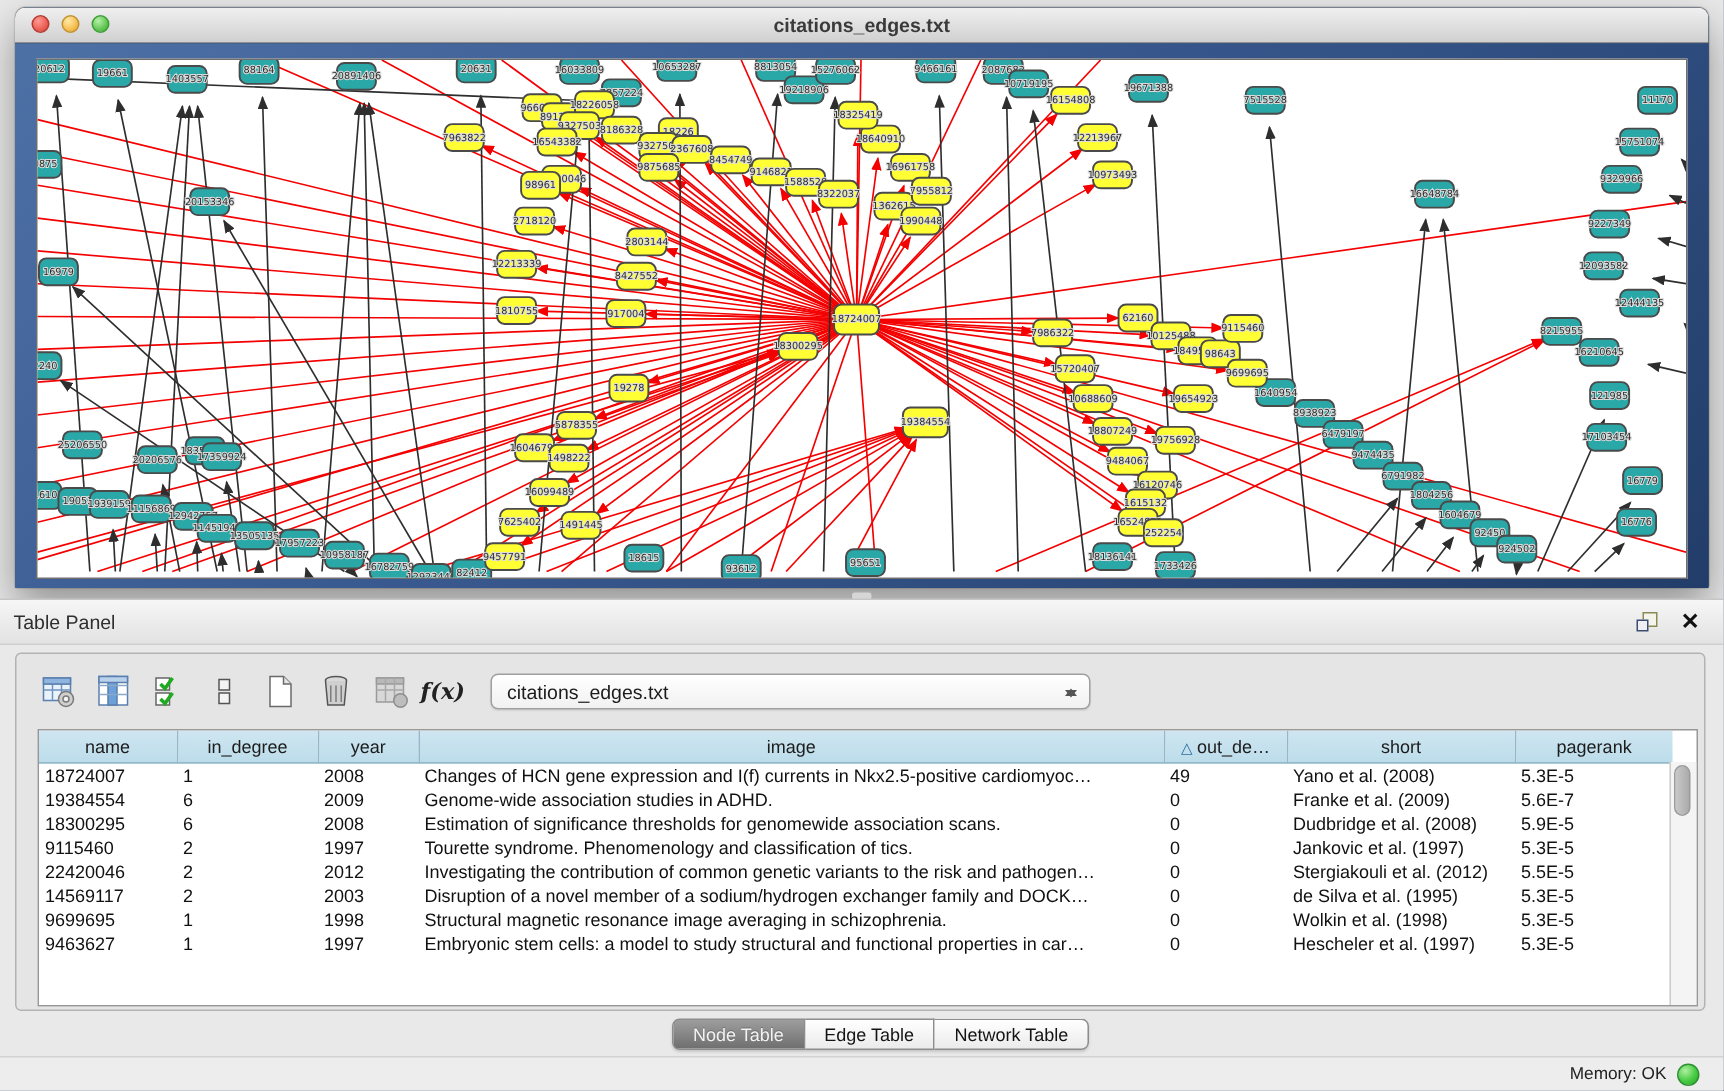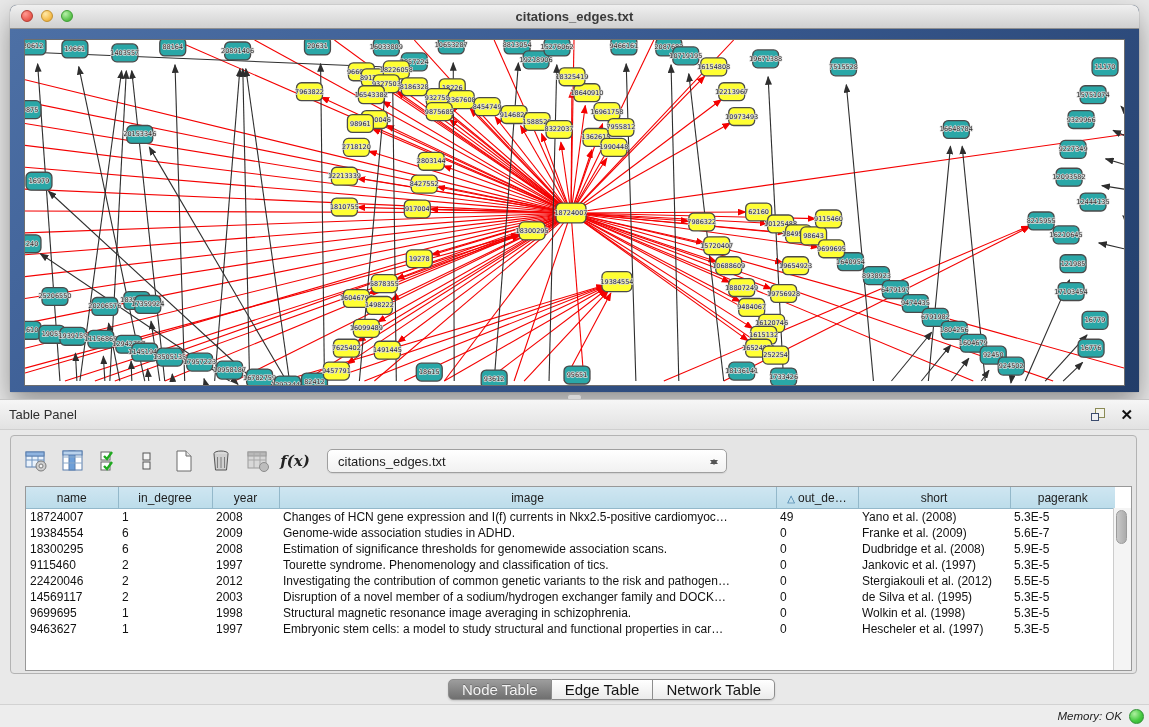--- a/index.html
+++ b/index.html
@@ -33,21 +33,21 @@
   .float-icon{position:absolute;right:44px;top:8px;width:14px;height:14px;}
   .float-icon .sq1{position:absolute;left:4px;top:0;width:8px;height:8px;border:1px solid #8a8a55;background:#f4f4ec;}
   .float-icon .sq2{position:absolute;left:0;top:5px;width:6px;height:6px;border:1px solid #3c4c6e;background:#eef0f4;}
   .close-icon{position:absolute;right:16px;top:5px;font-size:15px;font-weight:700;color:#111;line-height:20px;cursor:default;}
 
   .panel-body{position:absolute;left:0;top:430px;width:1149px;height:274px;background:#e9e9e9;}
   .card{position:absolute;left:10px;top:5px;width:1127px;height:239px;background:#e5e5e5;
     border:1px solid #b3b3b3;border-radius:4px;box-sizing:border-box;}
 
   .toolbar{position:absolute;left:10px;top:9px;height:32px;display:flex;align-items:center;gap:7px;}
-  .tbtn{width:30px;height:30px;display:flex;align-items:center;justify-content:center;background:transparent;border:none;padding:0;}
+  .tbtn{width:30px;height:30px;display:flex;align-items:center;justify-content:flex-end;background:transparent;border:none;padding:0;}
   .tbtn svg{display:block;}
   .fx-label{font-family:"DejaVu Serif",serif;font-style:italic;font-weight:700;font-size:15px;color:#222;}
   .table-select{margin-left:10px;width:400px;height:24px;border:1px solid #9f9f9f;border-radius:5px;
     background:linear-gradient(#ffffff,#f1f1f1);display:flex;align-items:center;padding:0 10px;box-sizing:border-box;
     font-size:13px;color:#1c1c1c;position:relative;box-shadow:0 1px 1px rgba(0,0,0,.08);}
   .select-arrows{position:absolute;right:8px;top:4px;width:9px;height:16px;}
   .select-arrows:before{content:"";position:absolute;left:1px;top:1px;border:4px solid transparent;border-bottom:5px solid #555;}
   .select-arrows:after{content:"";position:absolute;left:1px;bottom:1px;border:4px solid transparent;border-top:5px solid #555;}
 
   .table-wrap{position:absolute;left:14px;top:50px;width:1107px;height:185px;border:1px solid #989898;
@@ -57,28 +57,28 @@
     font-weight:400;font-size:12px;color:#1c1c1c;text-align:center;padding:0 2px;overflow:hidden;white-space:nowrap;margin-left:44px;}
   table.data th:first-child{border-left:none;} table.data th:last-child{border-right:none;}
   table.data td{height:16px;padding:0 0 0 4px;white-space:nowrap;overflow:hidden;border:none;}
   .sort-glyph{color:#2c6e9e;font-size:10px;margin-right:3px;}
   .vscroll{position:absolute;right:0;top:21px;bottom:0;width:17px;background:#f4f4f4;border-left:1px solid #cccccc;}
   .vscroll .thumb{position:absolute;left:2px;top:2px;width:11px;height:34px;border-radius:7px;
     background:linear-gradient(90deg,#c9c9c9,#ababab);border:1px solid #9b9b9b;box-sizing:border-box;}
 
   .tabs{position:absolute;left:437px;top:243px;display:flex;height:21px;
     box-shadow:0 1px 2px rgba(0,0,0,.15);border-radius:5px;}
-  .tab{display:flex;align-items:center;padding:0 13px;font-size:15px;border:1px solid #8d8d8d;border-left:none;
+  .tab{display:flex;align-items:center;padding:0 13px;font-size:12px;border:1px solid #8d8d8d;border-left:none;
     background:linear-gradient(#ffffff,#ebebeb);color:#141414;}
   .tab:first-child{border-left:1px solid #8d8d8d;border-radius:5px 0 0 5px;}
   .tab:last-child{border-radius:0 5px 5px 0;}
   .tab.selected{background:linear-gradient(#9d9d9d,#6f6f6f);color:#f3f3f3;text-shadow:0 -1px 0 rgba(0,0,0,.25);}
 
   .statusbar{position:absolute;left:0;top:704px;width:1149px;height:23px;background:#ededed;border-top:1px solid #d2d2d2;
-    display:flex;align-items:center;justify-content:flex-end;padding-right:5px;box-sizing:border-box;gap:7px;font-style:italic;}
+    display:flex;align-items:center;justify-content:flex-end;padding-right:16px;box-sizing:border-box;gap:7px;}
   .mem-label{font-size:11.5px;color:#222;}
   .mem-dot{width:13px;height:13px;border-radius:50%;border:1px solid #2f9133;
     background:radial-gradient(circle at 35% 30%,#aef0a0,#47cb42 55%,#2aa52e);}
 </style>
 </head>
 <body>
 
 <div class="screen">
 
   <div class="graph-window">

